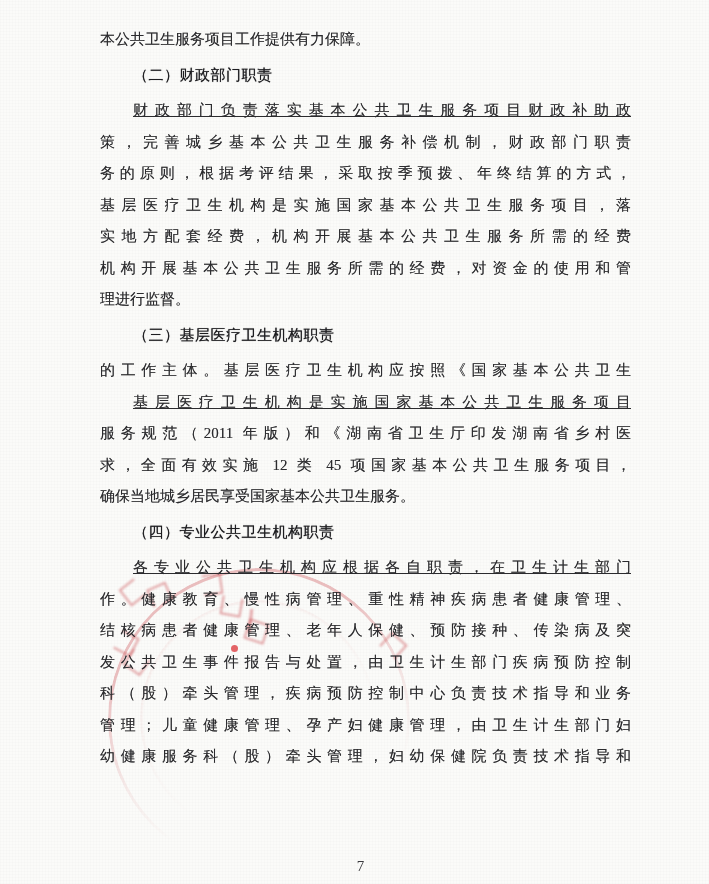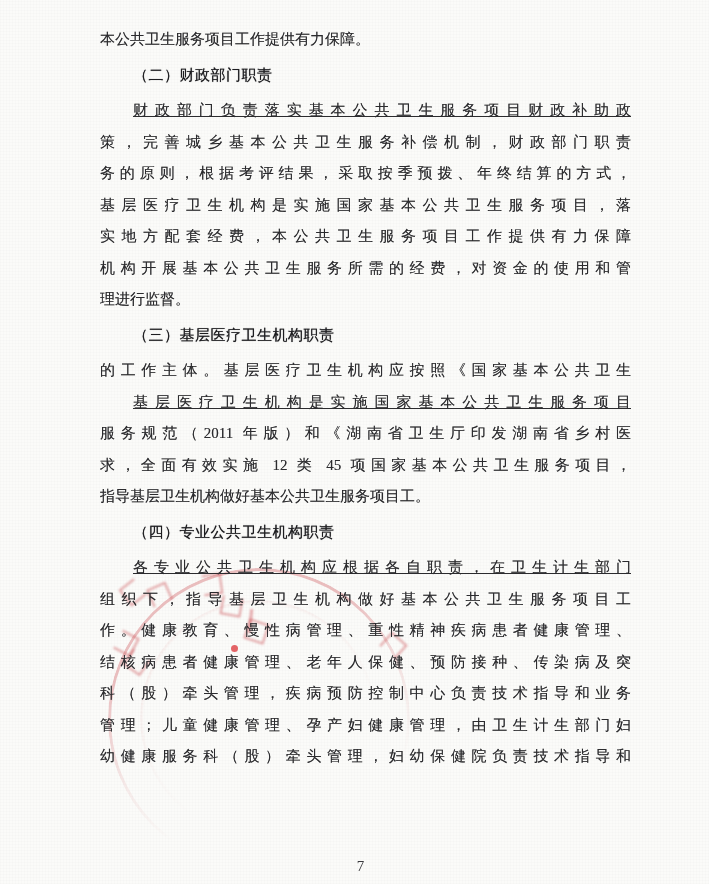--- a/index.html
+++ b/index.html
@@ -98,32 +98,32 @@
   <div class="dot"></div>
 </div>
 
 <div class="doc-body">
     <div class="line cont">本公共卫生服务项目工作提供有力保障。</div>
     <div class="line heading">（二）财政部门职责</div>
     <div class="line first flush">财政部门负责落实基本公共卫生服务项目财政补助政</div>
     <div class="line cont flush">策，完善城乡基本公共卫生服务补偿机制，财政部门职责</div>
     <div class="line cont flush">务的原则，根据考评结果，采取按季预拨、年终结算的方式，</div>
     <div class="line cont flush">基层医疗卫生机构是实施国家基本公共卫生服务项目，落</div>
-    <div class="line cont flush">实地方配套经费，本公共卫生服务项目工作提供有力保障</div>
+    <div class="line cont flush">实地方配套经费，机构开展基本公共卫生服务所需的经费</div>
     <div class="line cont flush">机构开展基本公共卫生服务所需的经费，对资金的使用和管</div>
     <div class="line cont">理进行监督。</div>
     <div class="line heading">（三）基层医疗卫生机构职责</div>
     <div class="line cont flush">的工作主体。基层医疗卫生机构应按照《国家基本公共卫生</div>
     <div class="line first flush">基层医疗卫生机构是实施国家基本公共卫生服务项目</div>
     <div class="line cont flush">服务规范（2011 年版）和《湖南省卫生厅印发湖南省乡村医</div>
     <div class="line cont flush">求，全面有效实施 12 类 45 项国家基本公共卫生服务项目，</div>
-    <div class="line cont">指导基层卫生机构做好基本公共卫生服务项目工。</div>
+    <div class="line cont">确保当地城乡居民享受国家基本公共卫生服务。</div>
     <div class="line heading">（四）专业公共卫生机构职责</div>
     <div class="line first flush">各专业公共卫生机构应根据各自职责，在卫生计生部门</div>
-    <div class="line cont flush">组织下，指导基层卫生机构做好基本公共卫生服务项目工</div>
     <div class="line cont flush">作。健康教育、慢性病管理、重性精神疾病患者健康管理、</div>
     <div class="line cont flush">结核病患者健康管理、老年人保健、预防接种、传染病及突</div>
+    <div class="line cont flush">发公共卫生事件报告与处置，由卫生计生部门疾病预防控制</div>
     <div class="line cont flush">科（股）牵头管理，疾病预防控制中心负责技术指导和业务</div>
     <div class="line cont flush">管理；儿童健康管理、孕产妇健康管理，由卫生计生部门妇</div>
     <div class="line cont flush">幼健康服务科（股）牵头管理，妇幼保健院负责技术指导和</div>
   </div>
 
 <div class="page-number">7</div>
 
 </body></html>

